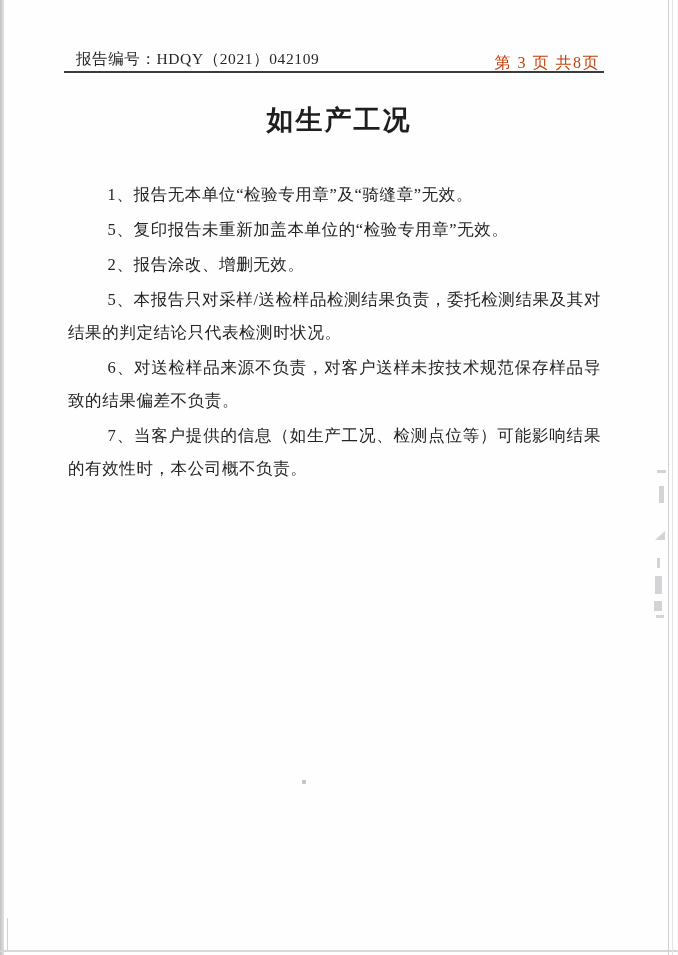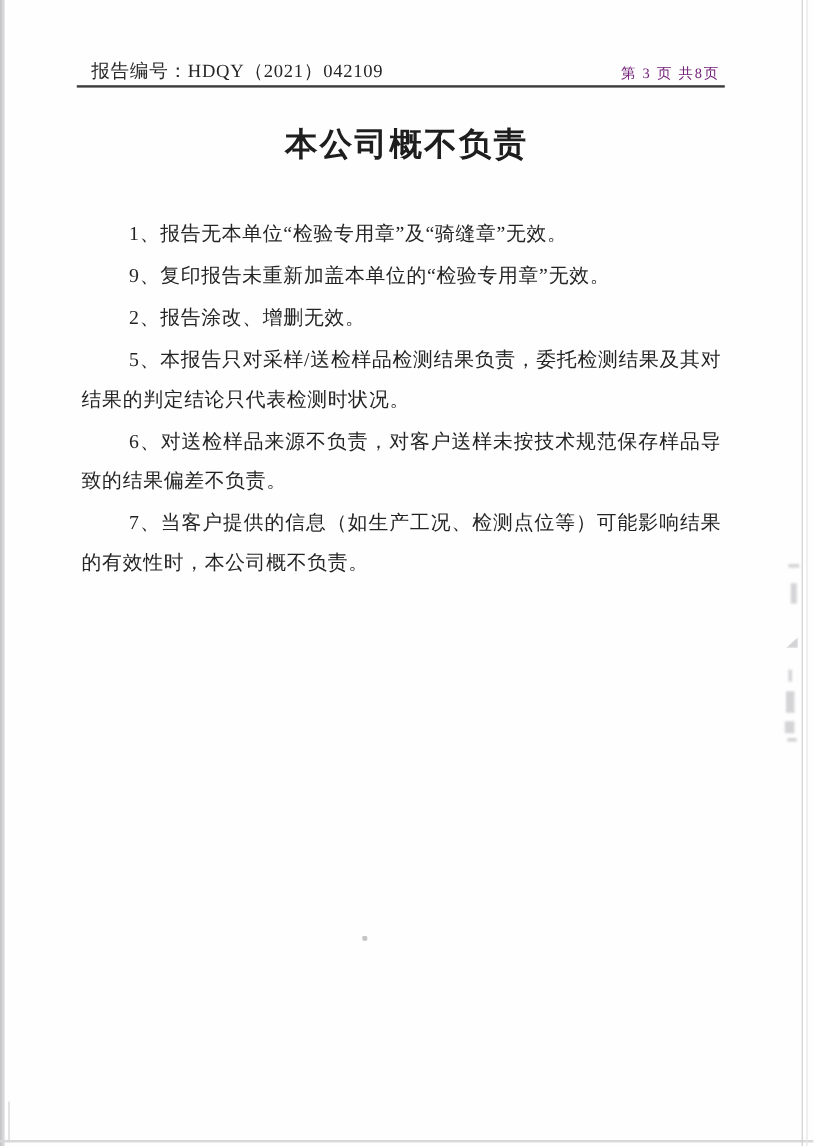--- a/index.html
+++ b/index.html
@@ -75,23 +75,23 @@
     position: absolute;
     left: 76px; top: 49px;
     font-size: 15.5px;
     letter-spacing: 0.6px;
     color: #262626;
     white-space: nowrap;
   }
   .header-right {
     position: absolute;
     right: 78px; top: 53px;
-    font-size: 12px;
+    font-size: 16px;
     letter-spacing: 1.5px;
-    color: #701a75;
+    color: #c2410c;
     white-space: nowrap;
   }
   .header-rule {
     position: absolute;
     left: 64px; top: 71px;
     width: 540px; height: 2px;
     background: #3c3c3c;
   }
   
   .doc-title {
@@ -136,24 +136,24 @@
   <div class="bleed m3"></div>
   <div class="bleed m4"></div>
   <div class="bleed m5"></div>
   <div class="bleed m6"></div>
   <div class="bleed m7"></div>
 
   <div class="header-left"><span>报告编号：</span><span>HDQY（2021）042109</span></div>
   <div class="header-right">第 3 页 共8页</div>
   <div class="header-rule"></div>
 
-  <div class="doc-title">本公司概不负责</div>
+  <div class="doc-title">如生产工况</div>
 
   <div class="notes">
     <p>1、报告无本单位“检验专用章”及“骑缝章”无效。</p>
-    <p>9、复印报告未重新加盖本单位的“检验专用章”无效。</p>
+    <p>5、复印报告未重新加盖本单位的“检验专用章”无效。</p>
     <p>2、报告涂改、增删无效。</p>
     <p>5、本报告只对采样/送检样品检测结果负责，委托检测结果及其对结果的判定结论只代表检测时状况。</p>
     <p>6、对送检样品来源不负责，对客户送样未按技术规范保存样品导致的结果偏差不负责。</p>
     <p>7、当客户提供的信息（如生产工况、检测点位等）可能影响结果的有效性时，本公司概不负责。</p>
   </div>
 
 </div>
 
 </body></html>

